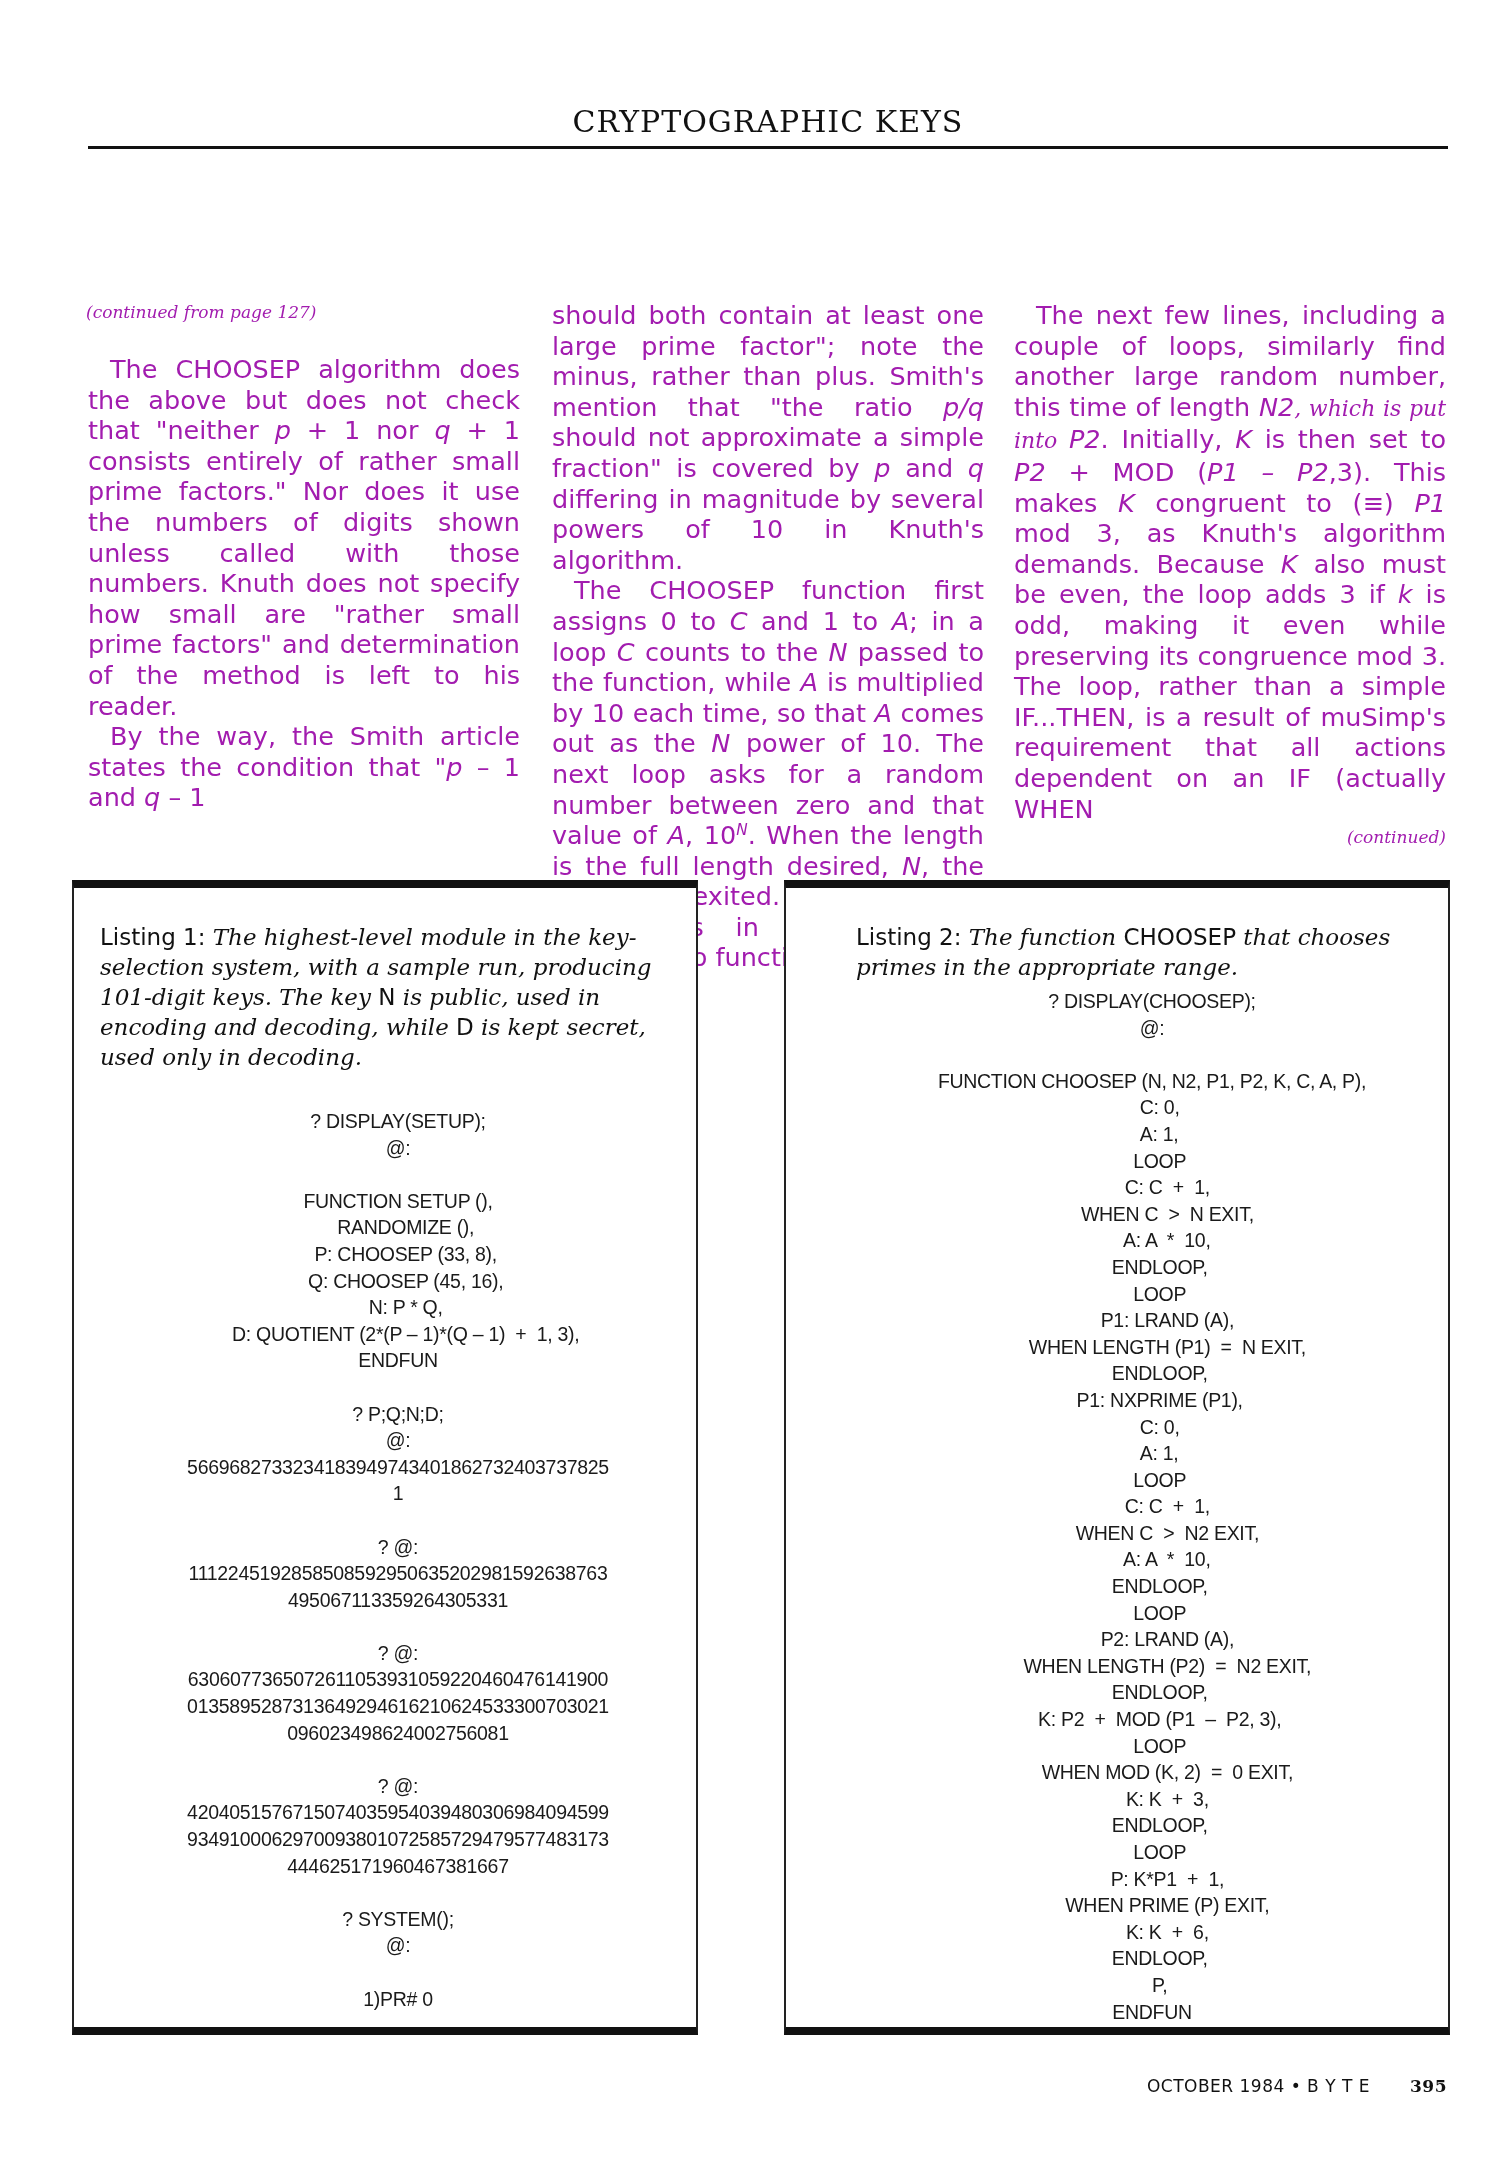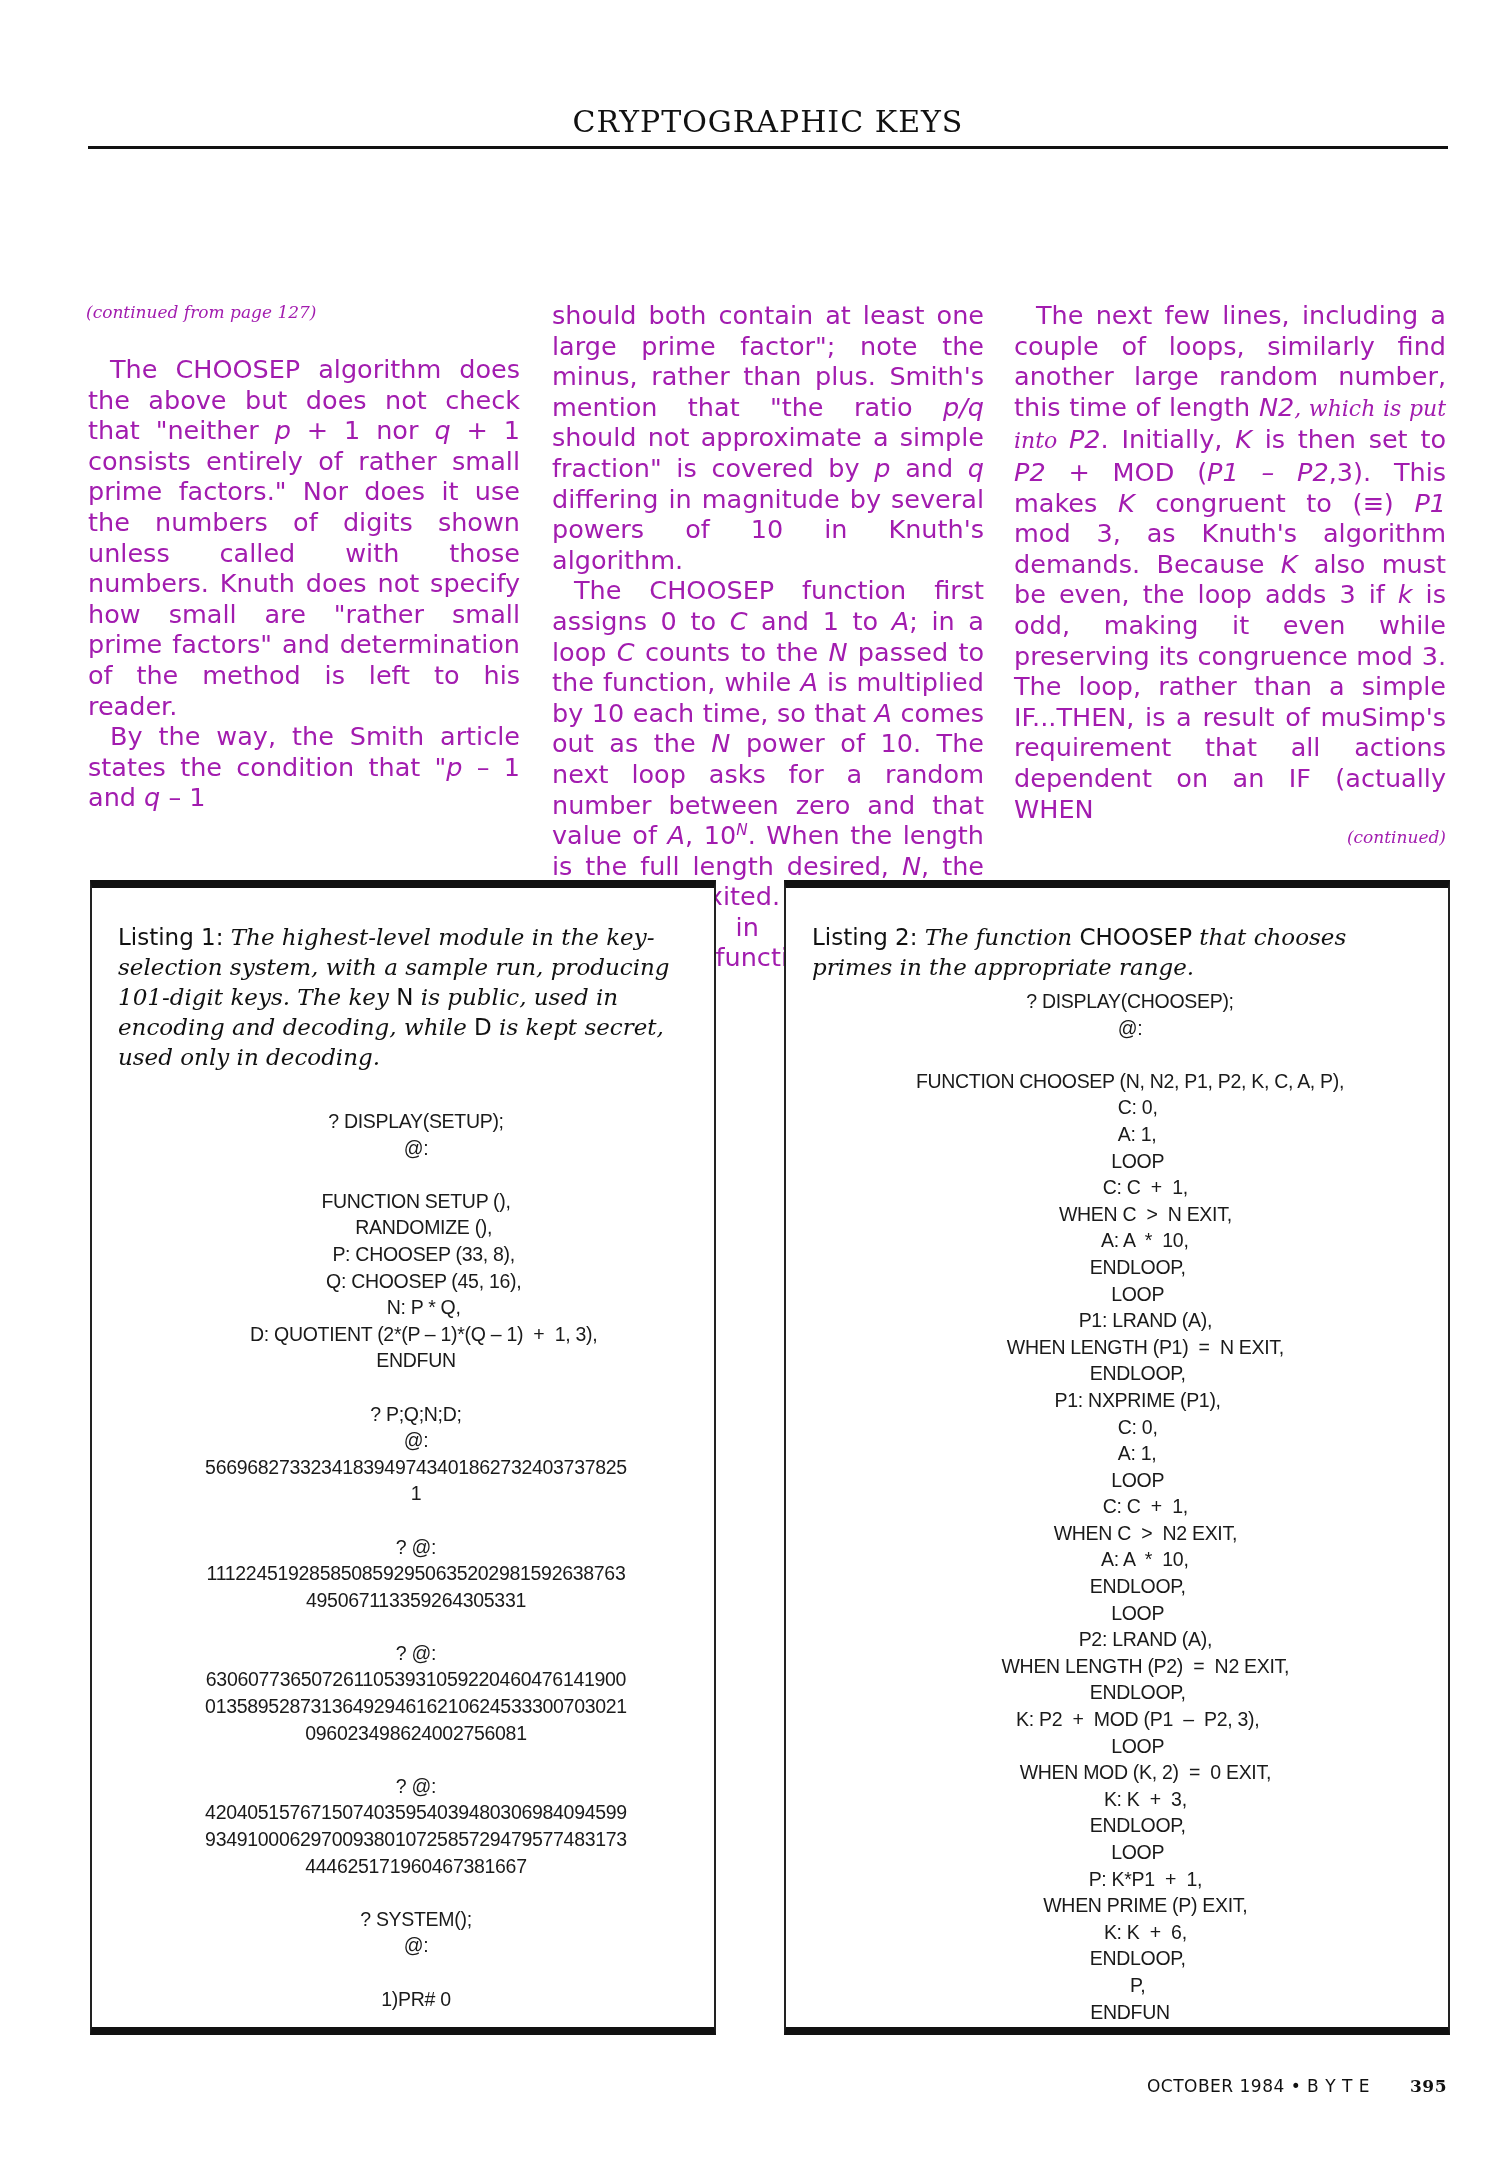--- a/index.html
+++ b/index.html
@@ -24,22 +24,22 @@
   .gap { height: 30px; }
   .contd { font-family: "DejaVu Serif", serif; font-style: italic; font-size: 17px; text-align: right; display:block; line-height: 26px; }
   i.v { font-style: italic; }
   sup { font-size: 60%; line-height: 0; }
 
   .listing {
     position: absolute; top: 880px; height: 1155px; background: #fff;
     border-left: 2px solid #222; border-right: 2px solid #222;
     border-top: 8px solid #111; border-bottom: 8px solid #111; box-sizing: border-box;
   }
-  .listing1 { left: 90px; width: 626px; }
-  .listing2 { left: 784px; width: 666px; }
+  .listing1 { left: 72px; width: 626px; }
+  .listing2 { left: 784px; width: 666px; padding-left: 44px; }
   .caption {
     font-family: "DejaVu Serif", serif; font-size: 23px; line-height: 30px;
     margin: 34px 26px 0 26px; color: #111;
   }
   .caption .lbl { font-family: "DejaVu Sans", sans-serif; font-style: normal; }
   .caption .it { font-style: italic; }
   .caption .rm { font-style: normal; font-family: "DejaVu Sans", sans-serif; }
   .code {
     font-family: "Liberation Sans", sans-serif; font-size: 19.5px; line-height: 26.6px;
     margin: 0 0 0 26px; white-space: pre; color: #1a1a1a; letter-spacing: -0.3px; text-align: center;

